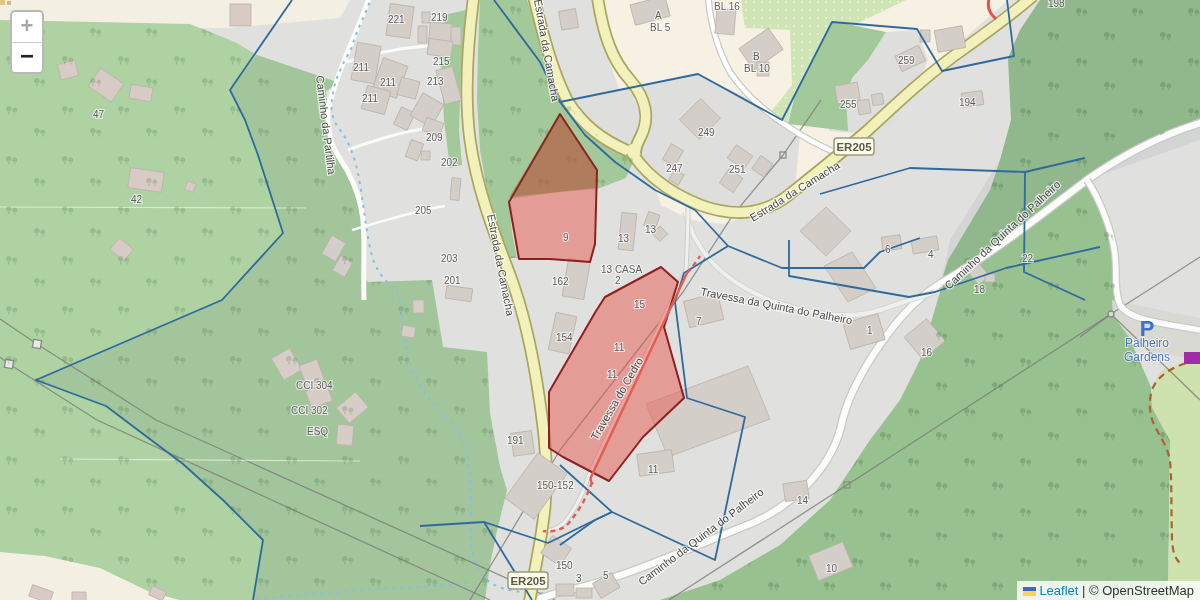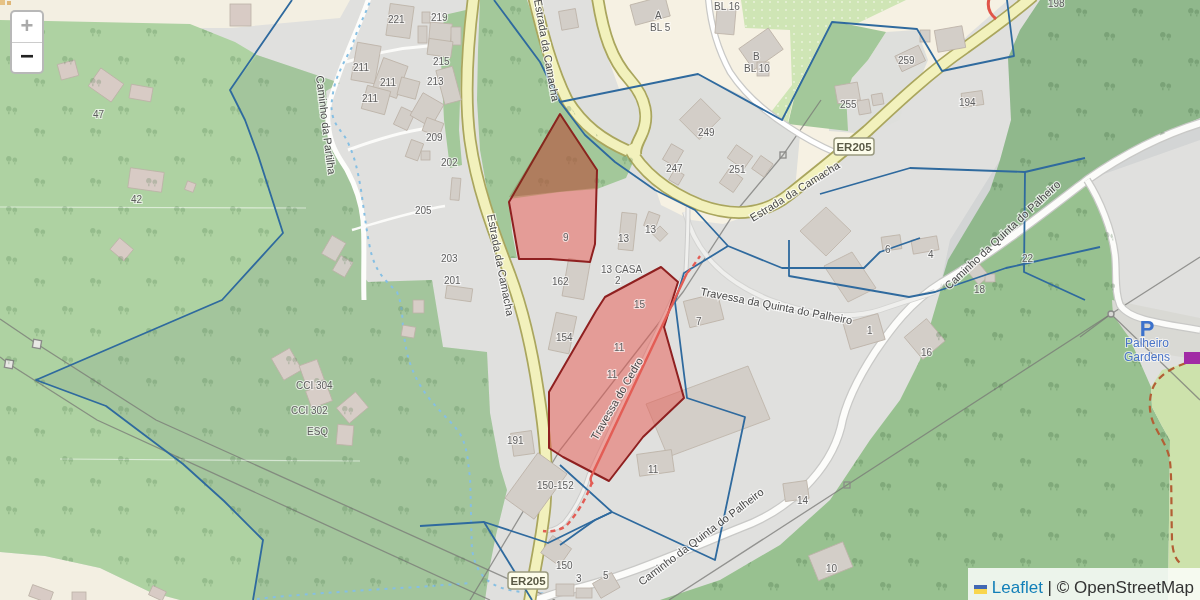--- a/index.html
+++ b/index.html
@@ -355,17 +355,17 @@
 <div style="position:absolute;left:10px;top:10px;width:30px;height:60px;background:#fff;border:2px solid rgba(0,0,0,0.28);border-radius:5px;">
 <div style="width:30px;height:30px;border-bottom:1px solid #ccc;position:relative;">
 <span style="position:absolute;left:0;top:0;width:30px;height:30px;line-height:28px;text-align:center;font-size:22px;font-weight:bold;color:#aaa;font-family:'Liberation Sans',sans-serif;">+</span>
 </div>
 <div style="width:30px;height:29px;position:relative;">
 <span style="position:absolute;left:0;top:0;width:30px;height:29px;line-height:26px;text-align:center;font-size:24px;font-weight:bold;color:#222;font-family:'Liberation Sans',sans-serif;">−</span>
 </div>
 </div>
 
 
-<div style="position:absolute;right:0;bottom:0;background:rgba(255,255,255,0.82);padding:10px 6px 2px 6px;font-size:17px;color:#333;font-family:'Liberation Sans',sans-serif;">
+<div style="position:absolute;right:0;bottom:0;background:rgba(255,255,255,0.82);padding:2px 6px 2px 6px;font-size:13px;color:#333;font-family:'Liberation Sans',sans-serif;">
 <span style="display:inline-block;width:13px;height:9px;vertical-align:-1px;background:linear-gradient(#4268b3 50%,#f9d64d 50%);"></span>
 <a style="color:#127fb8;text-decoration:none;"> Leaflet</a> | © OpenStreetMap
 </div>
 </div>
 
 </body></html>

